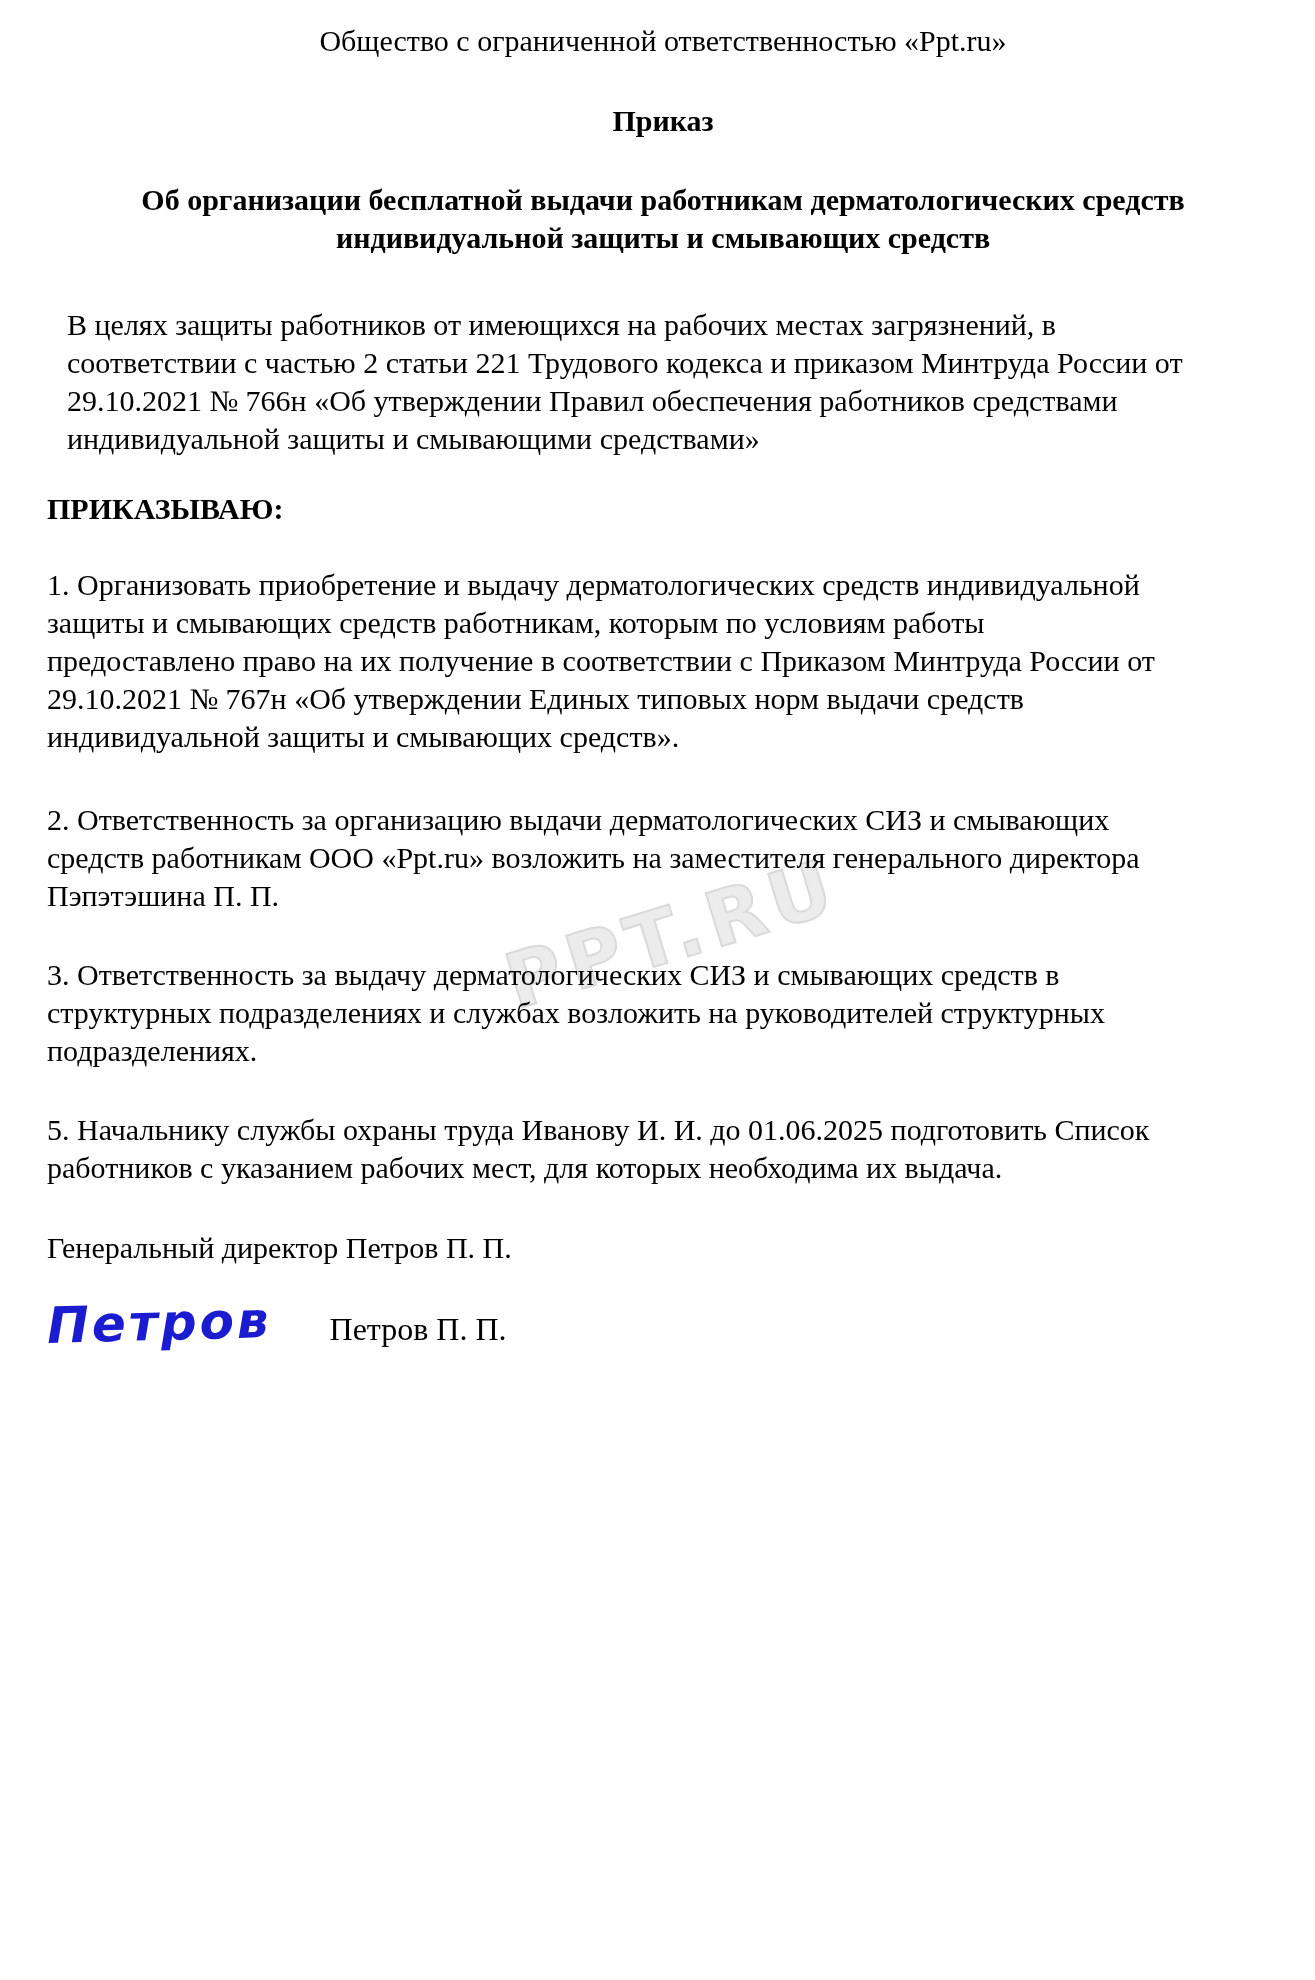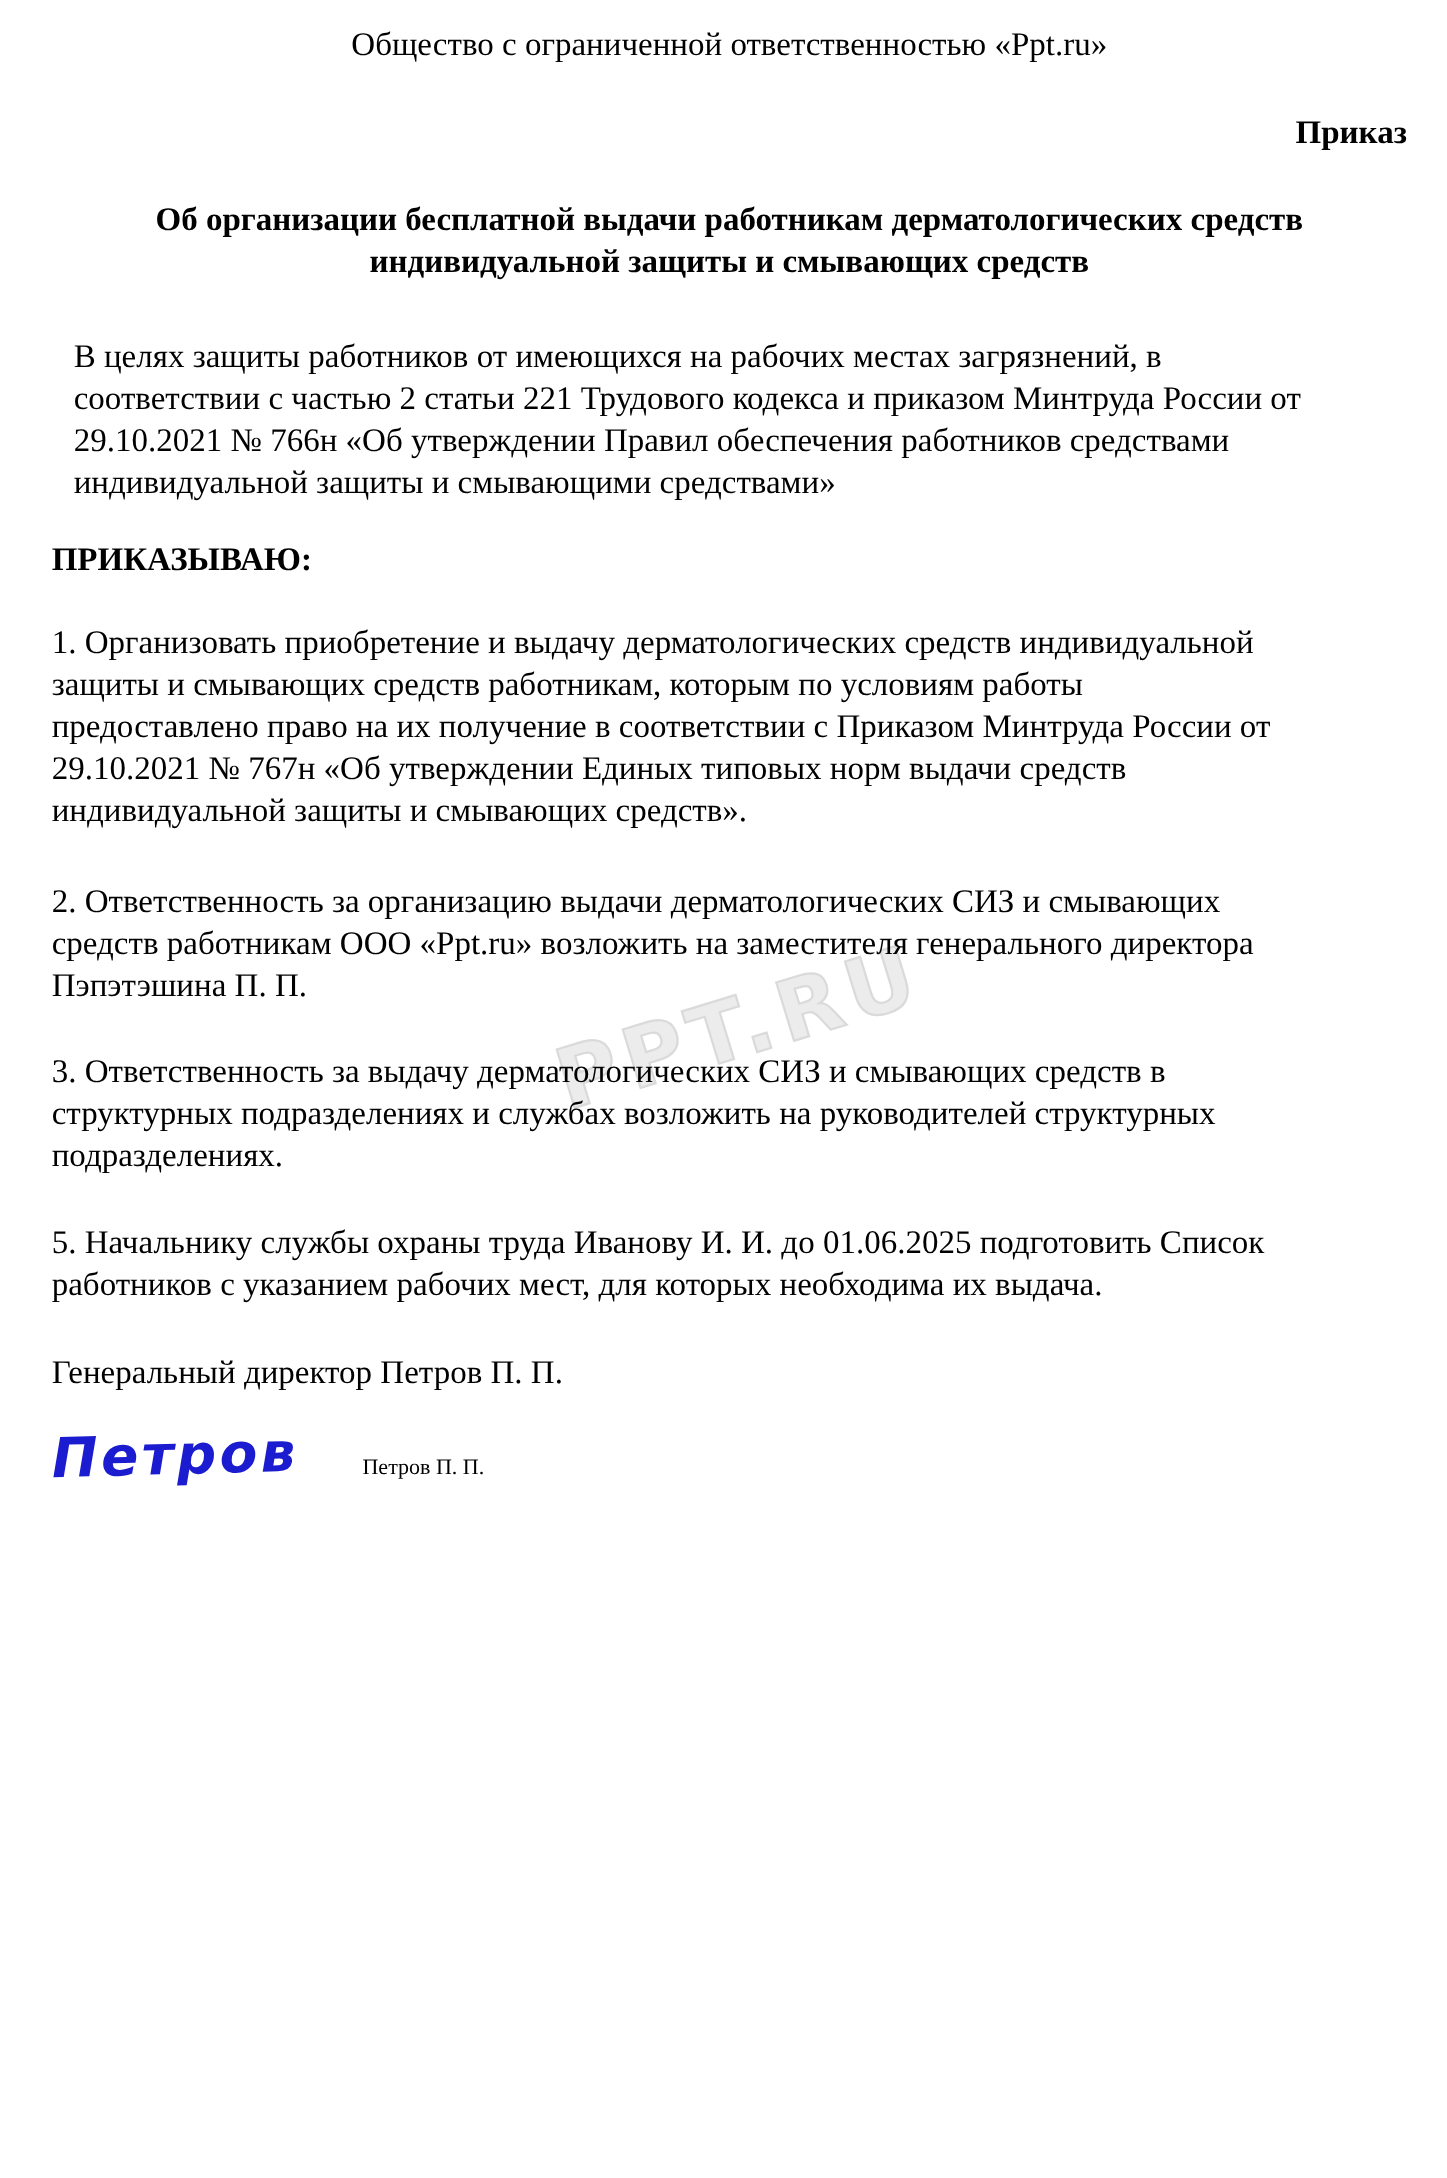--- a/index.html
+++ b/index.html
@@ -22,21 +22,21 @@
     position: relative;
     z-index: 1;
     padding: 0 36px 0 47px;
   }
   .center { text-align: center; }
   .bold { font-weight: bold; }
   .prewrap { white-space: pre-line; }
   p { margin: 0; }
 
   .org-name        { margin-top: 22px; }
-  .doc-title       { margin-top: 42px; text-align: right; }
+  .doc-title       { margin-top: 42px; }
   .date-line       { margin-top: 47px; }
   .subject         { margin-top: 41px; padding: 0 30px; }
   .intro           { margin-top: 49px; margin-left: 20px; }
   .resolution      { margin-top: 32px; }
   .item-1          { margin-top: 38px; }
   .item-2          { margin-top: 45px; }
   .item            { margin-top: 41px; }
   .signoff         { margin-top: 42px; }
 
   .order-number { margin-left: 32px; }
@@ -52,21 +52,21 @@
     font-weight: bold;
     font-size: 50px;
     line-height: 60px;
     color: #1b1bd0;
     letter-spacing: 3px;
     transform: rotate(-1.5deg);
     display: inline-block;
   }
   .signature-name {
     margin-left: 58px;
-    font-size: 20px;
+    font-size: 32px;
   }
 
   .watermark {
     position: absolute;
     z-index: 0;
     left: 497px;
     top: 948px;
     font-family: "DejaVu Sans", sans-serif;
     font-weight: bold;
     font-size: 76px;

